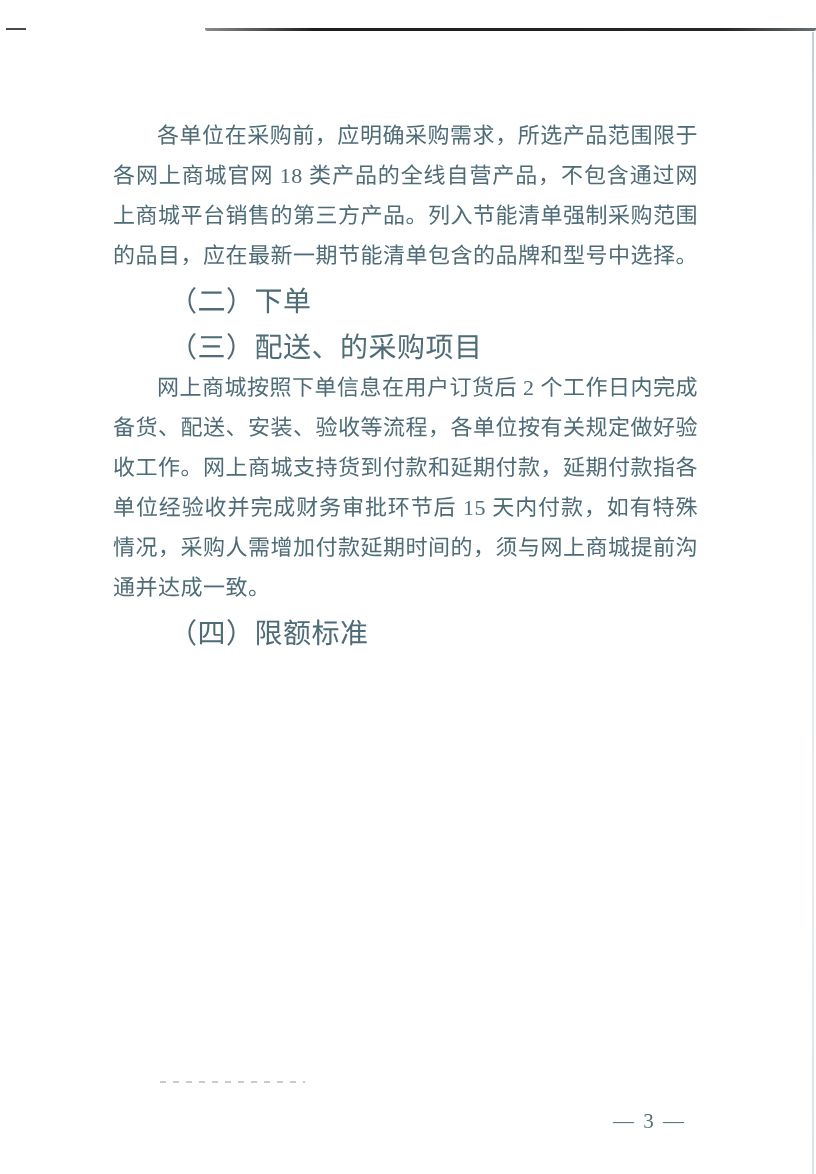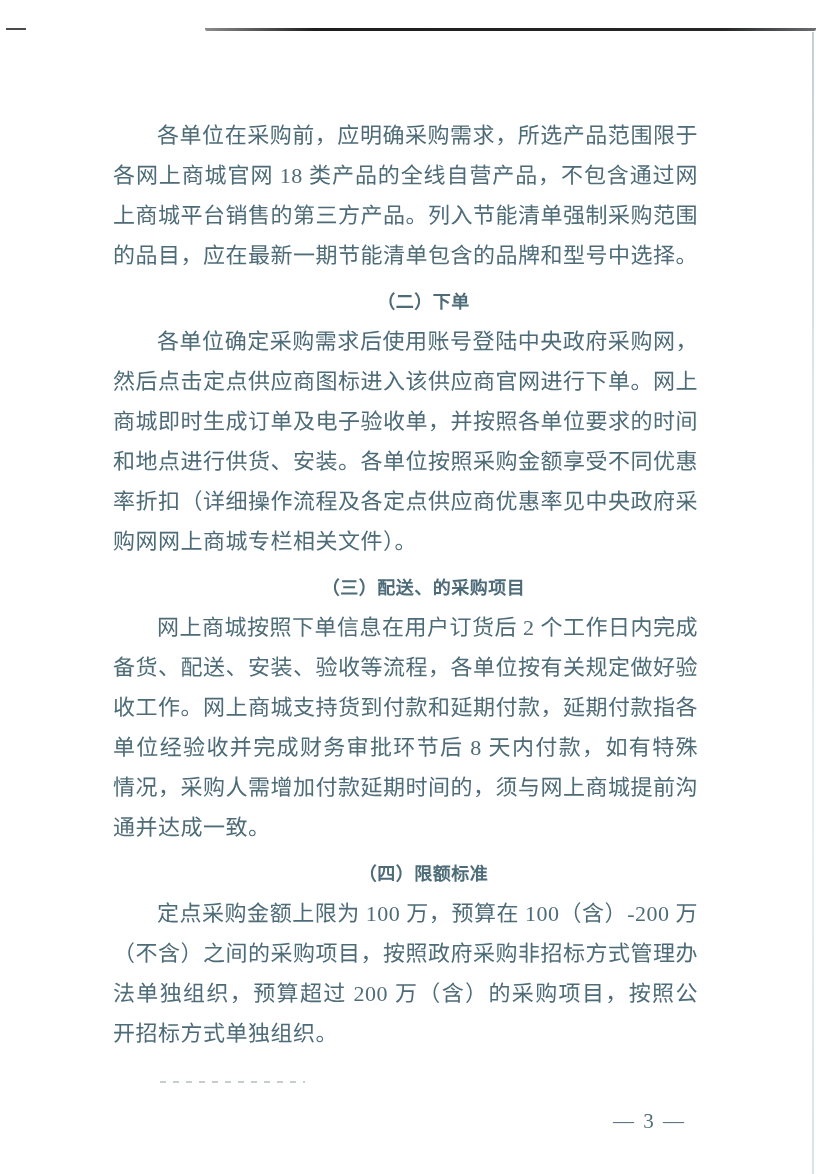--- a/index.html
+++ b/index.html
@@ -63,23 +63,23 @@
   }
   .para {
     margin: 0;
     text-indent: 2em;
     text-align: justify;
     text-justify: inter-character;
   }
   .heading {
     margin: 6px 0 0 0;
     text-indent: 2em;
-    text-align: center;
-    font-weight: bold;
-    font-size: 18px;
+    text-align: left;
+    font-weight: normal;
+    font-size: 28px;
     line-height: 40px;
   }
   .page-number {
     position: absolute;
     top: 1081px;
     right: 130px;
     color: #54707b;
     font-size: 21px;
     line-height: 24px;
     letter-spacing: 2px;
@@ -93,22 +93,20 @@
 
   <div class="scan-top-line"></div>
   <div class="scan-top-left-dash"></div>
   <div class="scan-right-edge"></div>
   <div class="scan-speckle"></div>
   <div class="scan-bottom-band"></div>
 
   <div class="content">
     <p class="para">各单位在采购前，应明确采购需求，所选产品范围限于各网上商城官网 18 类产品的全线自营产品，不包含通过网上商城平台销售的第三方产品。列入节能清单强制采购范围的品目，应在最新一期节能清单包含的品牌和型号中选择。</p>
     <p class="heading">（二）下单</p>
-    <p class="para">各单位确定采购需求后使用账号登陆中央政府采购网，然后点击定点供应商图标进入该供应商官网进行下单。网上商城即时生成订单及电子验收单，并按照各单位要求的时间和地点进行供货、安装。各单位按照采购金额享受不同优惠率折扣（详细操作流程及各定点供应商优惠率见中央政府采购网网上商城专栏相关文件）。</p>
     <p class="heading">（三）配送、的采购项目</p>
-    <p class="para">网上商城按照下单信息在用户订货后 2 个工作日内完成备货、配送、安装、验收等流程，各单位按有关规定做好验收工作。网上商城支持货到付款和延期付款，延期付款指各单位经验收并完成财务审批环节后 8 天内付款，如有特殊情况，采购人需增加付款延期时间的，须与网上商城提前沟通并达成一致。</p>
+    <p class="para">网上商城按照下单信息在用户订货后 2 个工作日内完成备货、配送、安装、验收等流程，各单位按有关规定做好验收工作。网上商城支持货到付款和延期付款，延期付款指各单位经验收并完成财务审批环节后 15 天内付款，如有特殊情况，采购人需增加付款延期时间的，须与网上商城提前沟通并达成一致。</p>
     <p class="heading">（四）限额标准</p>
-    <p class="para">定点采购金额上限为 100 万，预算在 100（含）-200 万（不含）之间的采购项目，按照政府采购非招标方式管理办法单独组织，预算超过 200 万（含）的采购项目，按照公开招标方式单独组织。</p>
   </div>
 
   <div class="page-number">— 3 —</div>
 
 </div>
 
 </body></html>

